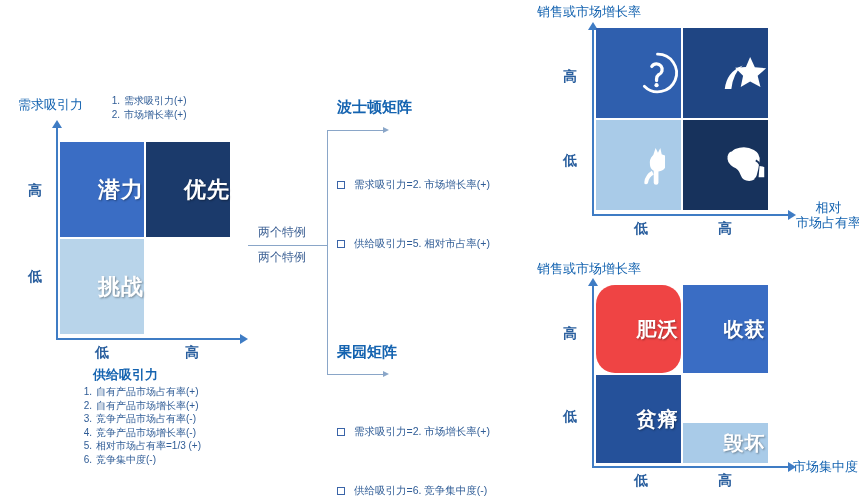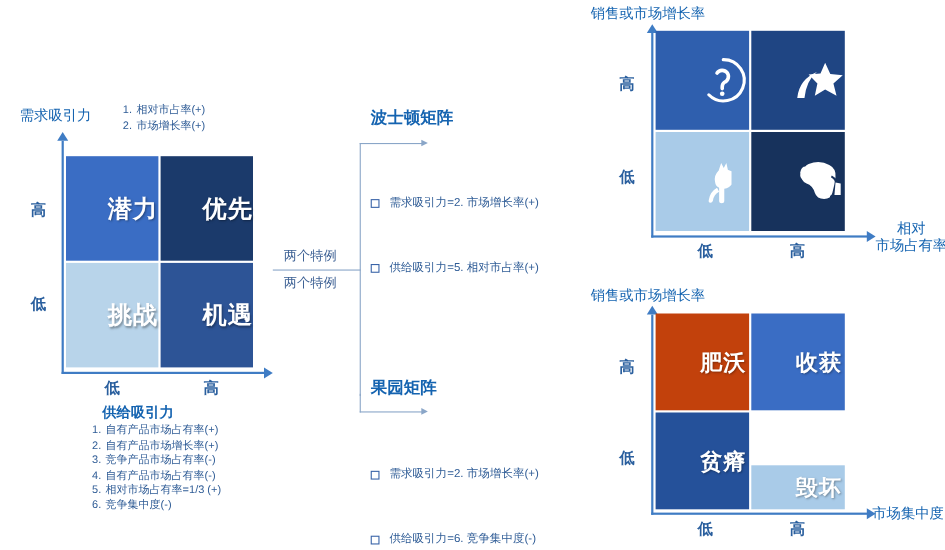--- a/index.html
+++ b/index.html
@@ -95,21 +95,21 @@
 <body>
 
 <div class="stage">
 
 
   <div class="abs axis-title" style="left:18px;top:98px;">需求吸引力</div>
 
   <div class="abs" style="left:108px;top:94px;">
     <div class="listitem">
       <span class="num">1.</span>
-      <span>相对市占率(+)</span>
+      <span>需求吸引力(+)</span>
     </div>
     <div class="listitem">
       <span class="num">2.</span>
       <span>市场增长率(+)</span>
     </div>
   </div>
 
   <div class="abs ax-v" style="left:56px;top:128px;height:212px;"></div>
   <div class="abs arrow-up" style="left:52px;top:120px;"></div>
   <div class="abs ax-h" style="left:56px;top:338px;width:186px;"></div>
@@ -122,23 +122,20 @@
        grid-template-columns:84px 84px;grid-template-rows:95px 95px;">
     <div class="cell" style="background:#3a6dc4;">
       <span class="lbl">潜力</span>
     </div>
     <div class="cell" style="background:#1b3a6b;">
       <span class="lbl">优先</span>
     </div>
     <div class="cell" style="background:#b8d4ea;">
       <span class="lbl">挑战</span>
     </div>
-    <div class="cell" style="background:#2d5496;">
-      <span class="lbl">机遇</span>
-    </div>
   </div>
 
   <div class="abs axis-tick" style="left:95px;top:344px;">低</div>
   <div class="abs axis-tick" style="left:185px;top:344px;">高</div>
 
   <div class="abs grp-title" style="left:93px;top:366px;text-align:center;">供给吸引力</div>
 
   <div class="abs" style="left:80px;top:385px;">
     <div class="listitem">
       <span class="num">1.</span>
@@ -147,21 +144,21 @@
     <div class="listitem">
       <span class="num">2.</span>
       <span>自有产品市场增长率(+)</span>
     </div>
     <div class="listitem">
       <span class="num">3.</span>
       <span>竞争产品市场占有率(-)</span>
     </div>
     <div class="listitem">
       <span class="num">4.</span>
-      <span>自有产品市场占有率(-)</span>
+      <span>竞争产品市场增长率(-)</span>
     </div>
     <div class="listitem">
       <span class="num">5.</span>
       <span>相对市场占有率=1/3 (+)</span>
     </div>
     <div class="listitem">
       <span class="num">6.</span>
       <span>竞争集中度(-)</span>
     </div>
   </div>
@@ -271,21 +268,21 @@
   <div class="abs ax-v" style="left:592px;top:286px;height:182px;"></div>
   <div class="abs arrow-up" style="left:588px;top:278px;"></div>
   <div class="abs ax-h" style="left:592px;top:466px;width:198px;"></div>
   <div class="abs arrow-right" style="left:788px;top:462px;"></div>
 
   <div class="abs axis-tick" style="left:563px;top:325px;">高</div>
   <div class="abs axis-tick" style="left:563px;top:408px;">低</div>
 
   <div class="mtx" style="left:596px;top:285px;width:172px;height:180px;
        grid-template-columns:85px 85px;grid-template-rows:88px 88px;">
-    <div class="cell small" style="background:#c2410c;">
+    <div class="cell small" style="background:#ef4444;border-radius:19px;">
       <span class="lbl">肥沃</span>
     </div>
     <div class="cell small" style="background:#3a6dc4;">
       <span class="lbl">收获</span>
     </div>
     <div class="cell small" style="background:#25519a;">
       <span class="lbl">贫瘠</span>
     </div>
     <div class="cell small" style="background:#a9cbe8;margin-top:48px;">
       <span class="lbl">毁坏</span>

